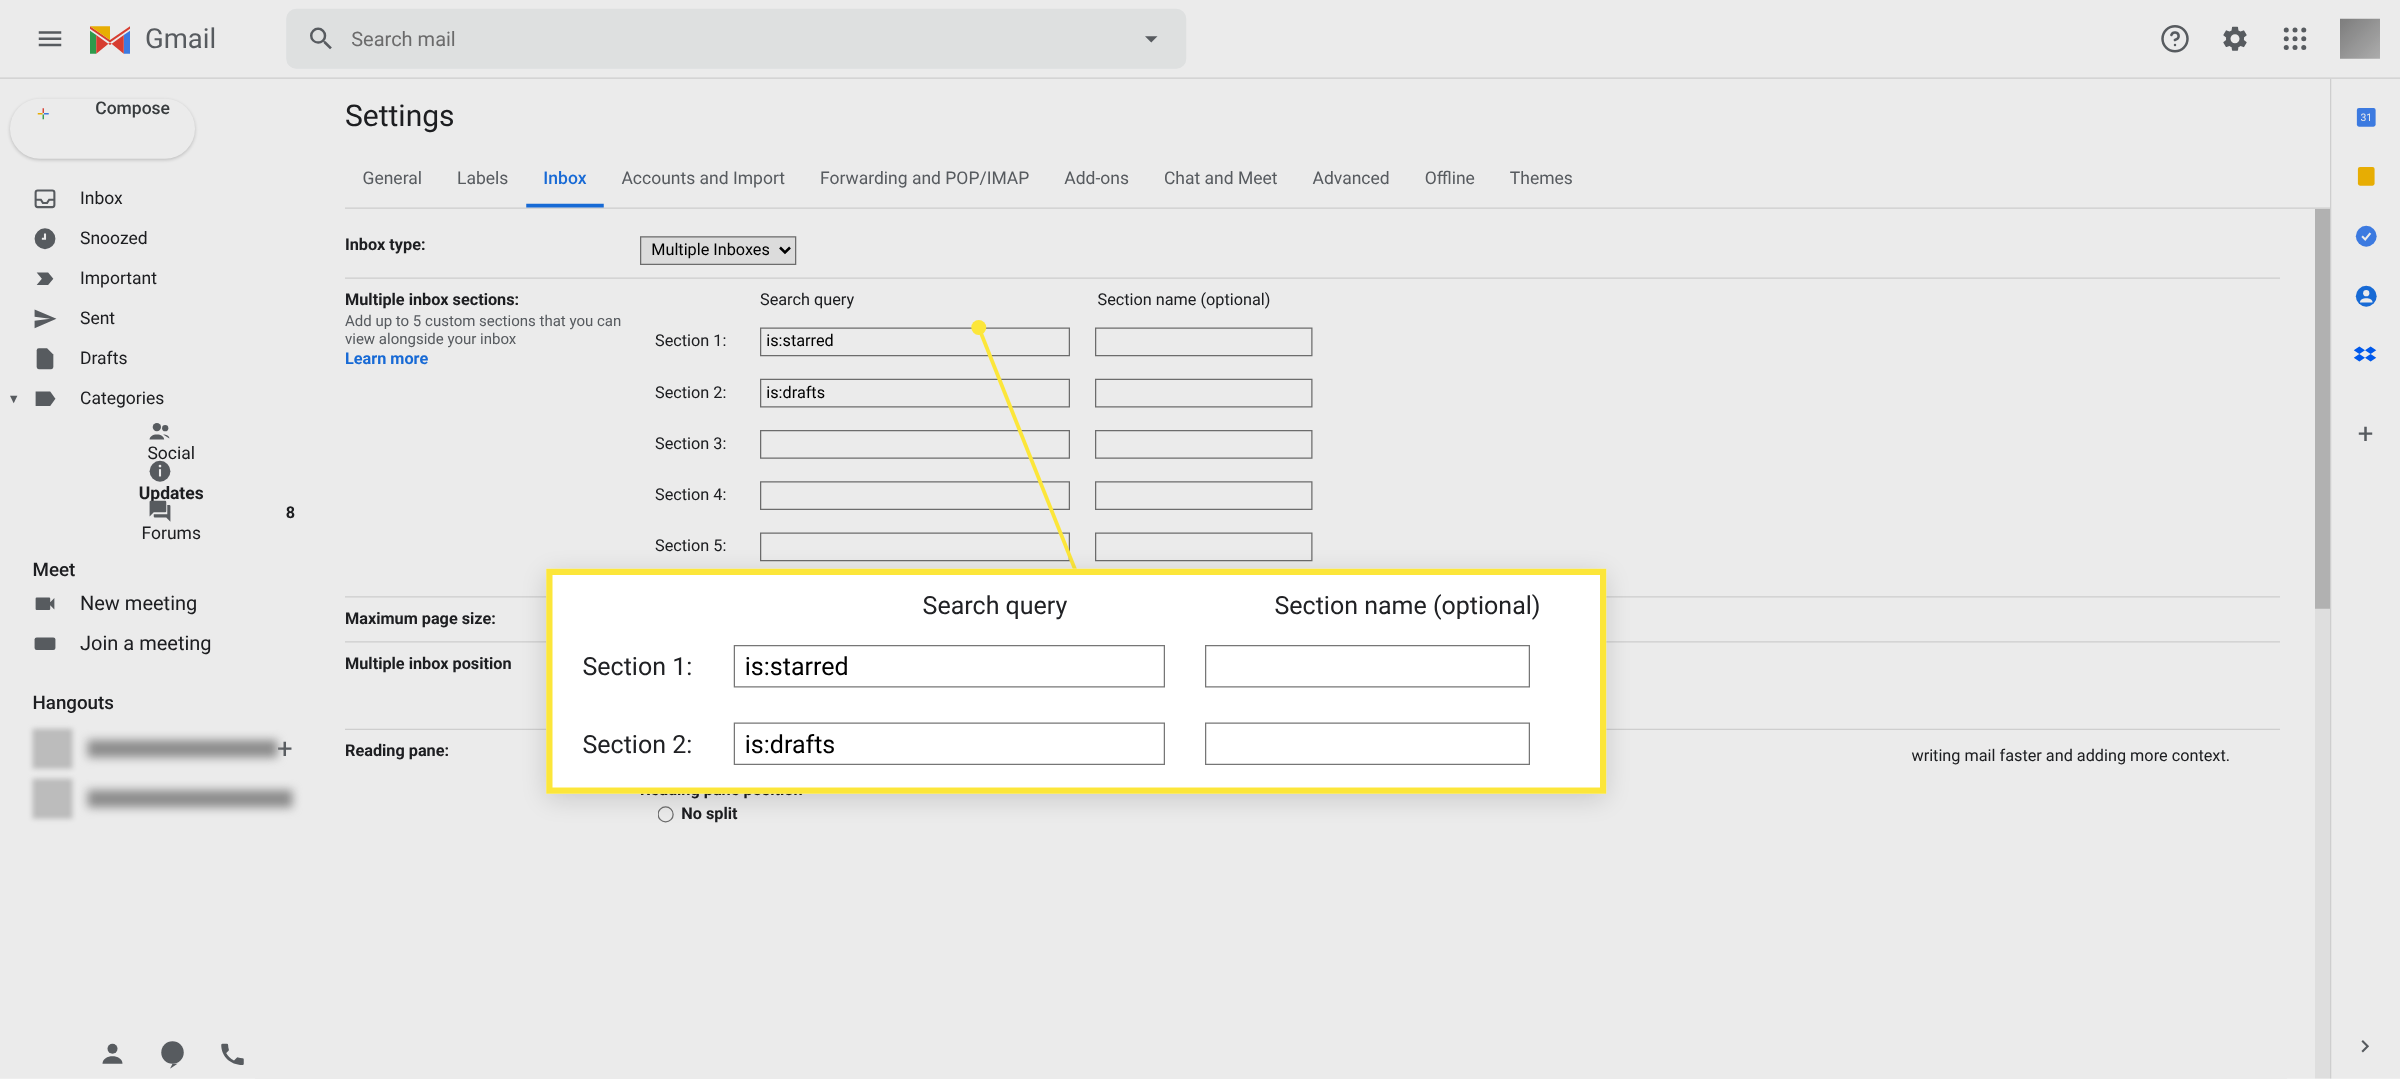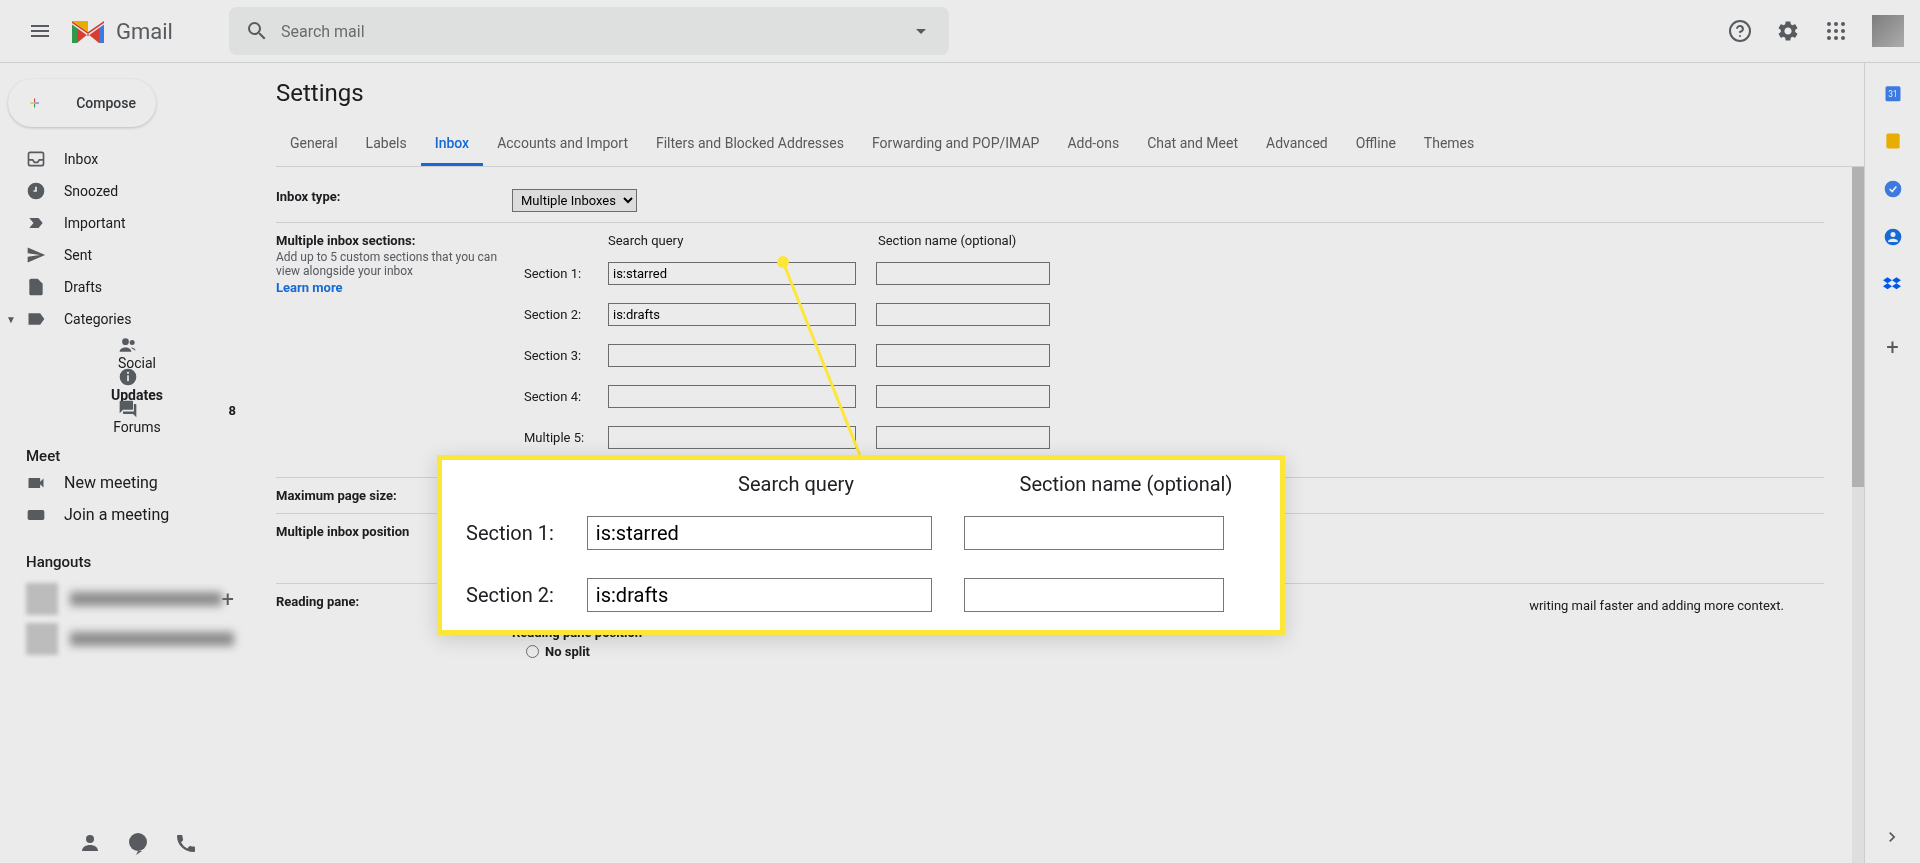--- a/index.html
+++ b/index.html
@@ -16,21 +16,21 @@
 .search-dropdown { margin-left: auto; color: #5f6368; cursor: pointer; }
 .header-right { margin-left: auto; display: flex; align-items: center; gap: 8px; }
 .icon-btn { width: 40px; height: 40px; display: flex; align-items: center; justify-content: center; cursor: pointer; border-radius: 50%; color: #5f6368; }
 .avatar { width: 32px; height: 32px; background: linear-gradient(135deg, #888, #bbb); margin-left: 8px; }
 
 
 .main { display: flex; height: calc(100% - 60px); }
 
 
 .sidebar { width: 260px; padding-top: 16px; overflow-y: auto; }
-.compose-btn { margin-left: 8px; width: 148px; height: 48px; border-radius: 24px; box-shadow: 0 1px 3px rgba(0,0,0,0.2); display: flex; align-items: center; padding: 0 20px; cursor: pointer; background: #fff; gap: 21px; }
+.compose-btn { margin-left: 8px; width: 148px; height: 48px; border-radius: 24px; box-shadow: 0 1px 3px rgba(0,0,0,0.2); display: flex; align-items: flex-start; padding: 0 20px; cursor: pointer; background: #fff; gap: 21px; }
 .compose-plus { width: 24px; height: 24px; margin-right: 14px; }
 .compose-text { font-size: 14px; color: #3c4043; font-weight: 500; }
 .nav-list { margin-top: 16px; }
 .nav-item { height: 32px; display: flex; align-items: center; padding: 0 12px 0 26px; cursor: pointer; font-size: 14px; color: #202124; border-radius: 0 16px 16px 0; margin-right: 12px; }
 .nav-item.bold { font-weight: 700; }
 .nav-item .nav-icon { width: 20px; height: 20px; margin-right: 18px; color: #5f6368; display: flex; align-items: center; justify-content: center; }
 .nav-item .count { margin-left: auto; font-size: 13px; }
 .nav-sub { padding-left: 38px; flex-direction: column; }
 .nav-sub .nav-icon { margin-right: 18px; }
 .expand-arrow { position: absolute; left: 6px; font-size: 10px; color: #5f6368; }
@@ -307,21 +307,20 @@
     </div>
   </div>
 
   <div class="content">
     <div class="settings-title">Settings</div>
     <div class="tabs">
       <div class="tab">General</div>
       <div class="tab">Labels</div>
       <div class="tab active">Inbox</div>
       <div class="tab">Accounts and Import</div>
-      <div class="tab">Filters and Blocked Addresses</div>
       <div class="tab">Forwarding and POP/IMAP</div>
       <div class="tab">Add-ons</div>
       <div class="tab">Chat and Meet</div>
       <div class="tab">Advanced</div>
       <div class="tab">Offline</div>
       <div class="tab">Themes</div>
     </div>
 
     <div class="settings-body">
       <div class="scrollbar-track"></div>
@@ -362,21 +361,21 @@
             <div class="row-label">Section 3:</div>
             <input type="text" value="" style="">
             <input type="text" class="name-input" value="" style="">
           </div>
           <div class="section-input-row">
             <div class="row-label">Section 4:</div>
             <input type="text" value="" style="">
             <input type="text" class="name-input" value="" style="">
           </div>
           <div class="section-input-row">
-            <div class="row-label">Multiple 5:</div>
+            <div class="row-label">Section 5:</div>
             <input type="text" value="" style="">
             <input type="text" class="name-input" value="" style="">
           </div>
         </div>
       </div>
 
       <div class="setting-row">
         <div class="setting-label">Maximum page size:</div>
         <div class="setting-content"></div>
       </div>

